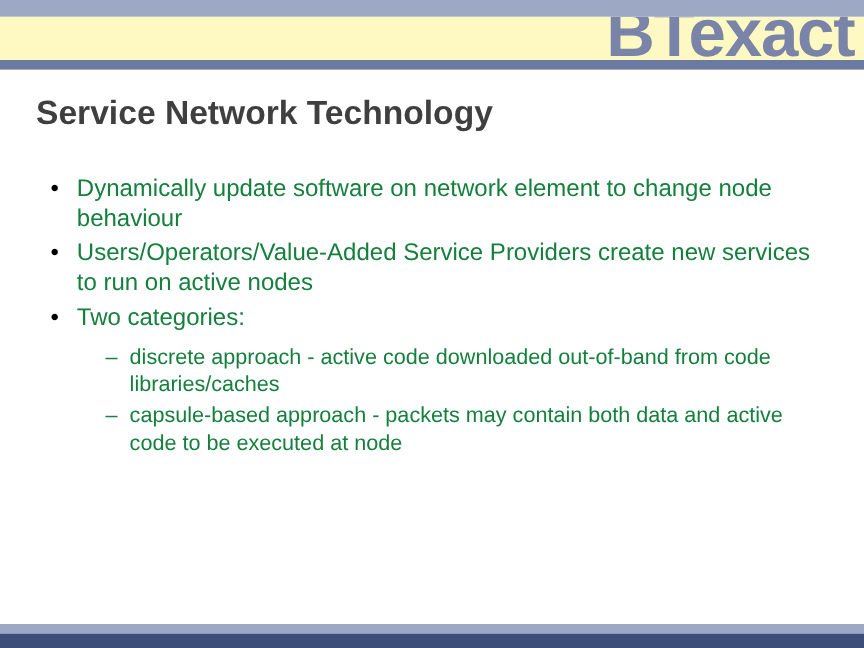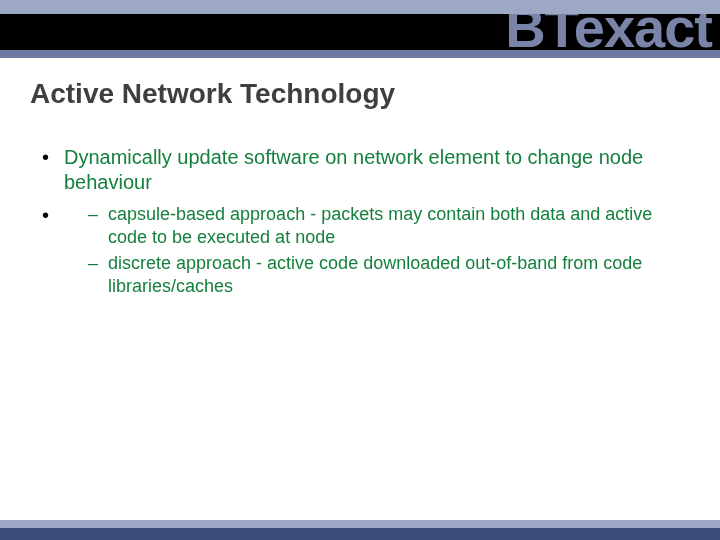--- a/index.html
+++ b/index.html
@@ -17,21 +17,21 @@
   .band-light {
     position: absolute;
     top: 0; left: 0; right: 0;
     height: 14px;
     background: #9da9c4;
   }
   .band-dark {
     position: absolute;
     top: 14px; left: 0; right: 0;
     height: 36px;
-    background: #000000;
+    background: #fef9c3;
     overflow: hidden;
   }
   .band-bottom {
     position: absolute;
     top: 50px; left: 0; right: 0;
     height: 8px;
     background: #6b7aa0;
   }
   .brand {
     position: absolute;
@@ -116,34 +116,38 @@
 <body>
 
 <div class="header-band">
   <div class="band-light"></div>
   <div class="band-dark">
     <div class="brand">BTexact</div>
   </div>
   <div class="band-bottom"></div>
 </div>
 
-<h1 class="title">Active Network Technology</h1>
+<h1 class="title">Service Network Technology</h1>
 
 <div class="content">
   <ul>
     <li>
       <span>Dynamically update software on network element to change node behaviour</span>
     </li>
     <li>
+      <span>Users/Operators/Value-Added Service Providers create new services to run on active nodes</span>
+    </li>
+    <li>
+      <span>Two categories:</span>
       <ul class="sub">
         <li>
-          <span>capsule-based approach - packets may contain both data and active code to be executed at node</span>
+          <span>discrete approach - active code downloaded out-of-band from code libraries/caches</span>
         </li>
         <li>
-          <span>discrete approach - active code downloaded out-of-band from code libraries/caches</span>
+          <span>capsule-based approach - packets may contain both data and active code to be executed at node</span>
         </li>
       </ul>
     </li>
   </ul>
 </div>
 
 <div class="footer-band">
   <div class="footer-light"></div>
   <div class="footer-dark"></div>
 </div>

